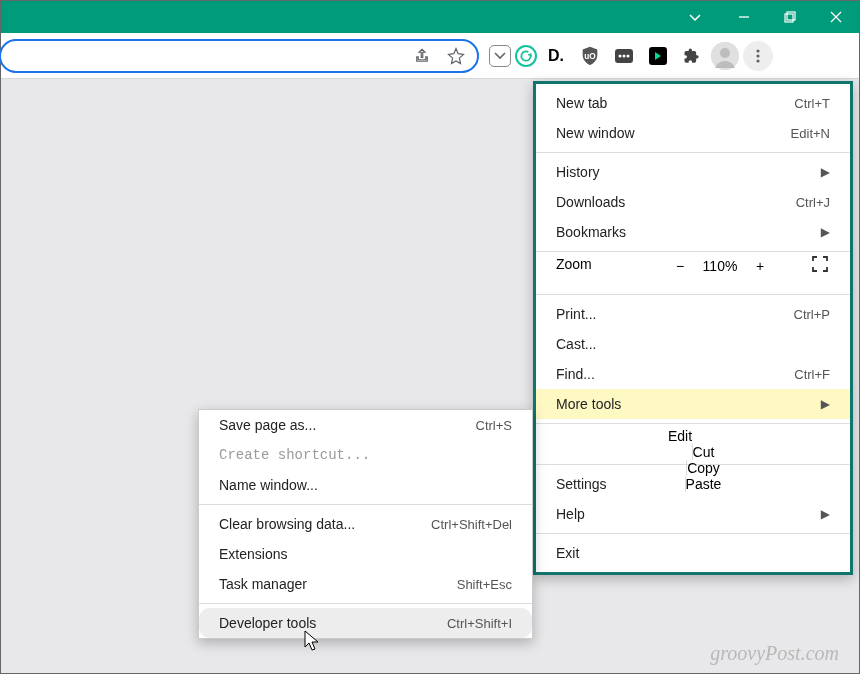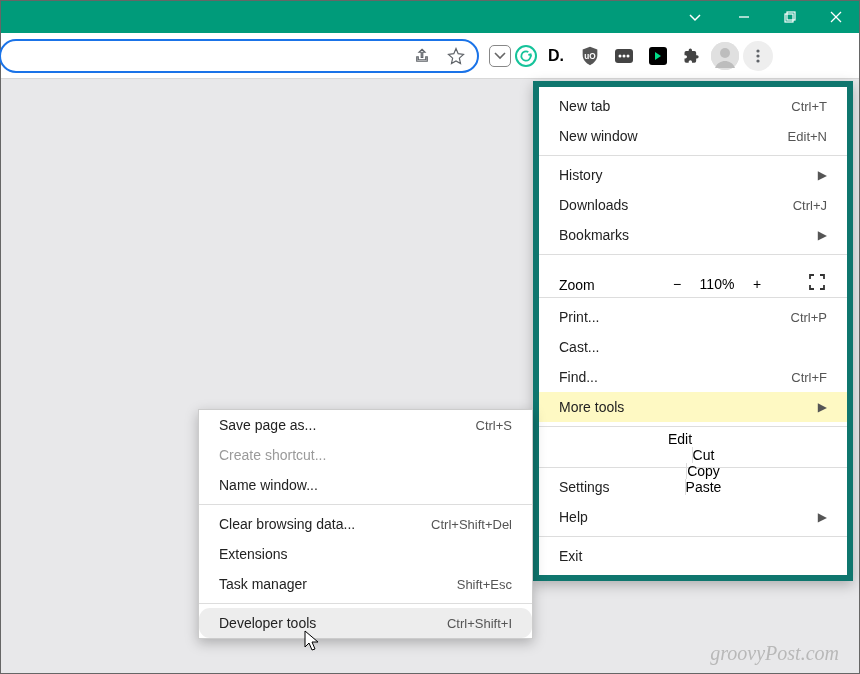--- a/index.html
+++ b/index.html
@@ -71,54 +71,54 @@
   .avatar{width:28px;height:28px;border-radius:50%;background:#e0e0e0;}
   .kebab{
     width:30px;height:30px;border-radius:50%;background:#eee;
     display:flex;align-items:center;justify-content:center;
   }
   
   .content{position:absolute;top:78px;left:0;right:0;bottom:0;background:#e8e8ea;}
   
   .main-menu{
     position:absolute;top:80px;right:6px;width:320px;
-    background:#fff;border:6px solid #0f766e;
+    background:#fff;border:3px solid #0f766e;
     box-shadow:0 4px 12px rgba(0,0,0,.25);
     padding:4px 0;
     z-index:5;
   }
   .m-item{
     display:flex;align-items:center;justify-content:space-between;
     height:30px;padding:0 20px;color:#222;cursor:default;
   }
   .m-item.highlight{background:#fef9c3;}
   .m-item .shortcut{color:#555;font-size:13px;}
   .m-item .arrow{color:#555;font-size:12px;}
   .sep{height:1px;background:#ddd;margin:4px 0;}
   .zoom-row{
-    display:flex;align-items:flex-end;height:34px;padding:0 10px 0 20px;
+    display:flex;align-items:flex-start;height:34px;padding:0 10px 0 20px;
   }
   .zoom-ctrl{display:flex;align-items:center;gap:0;flex:1;justify-content:flex-end;}
   .zoom-ctrl span{width:40px;text-align:center;}
   .edit-row{
     display:flex;align-items:center;height:32px;padding:0 0 0 20px;flex-direction:column;
   }
   .edit-row .lbl{width:70px;}
   .edit-row .ecell{
     flex:1;text-align:center;border-left:1px solid #ddd;height:100%;
     display:flex;align-items:center;justify-content:center;
   }
   
   .submenu{
     position:absolute;top:408px;right:326px;width:335px;
     background:#fff;border:1px solid #ccc;
     box-shadow:0 4px 12px rgba(0,0,0,.25);
     padding:0 0;z-index:6;
   }
-  .submenu .m-item.disabled{color:#9a9a9a;}
+  .submenu .m-item.disabled{color:#9a9a9a;font-family:Liberation Mono, monospace;}
   .submenu .m-item.highlight{background:#ededed;border-radius:11px;}
   .cursor{
     position:absolute;top:629px;left:303px;z-index:10;
     font-size:18px;color:#000;pointer-events:none;
   }
   .watermark{
     position:absolute;right:20px;bottom:8px;
     font-family: Georgia, serif;font-style:italic;font-size:20px;
     color:#b8b8b8;z-index:2;text-align:right;
   }

